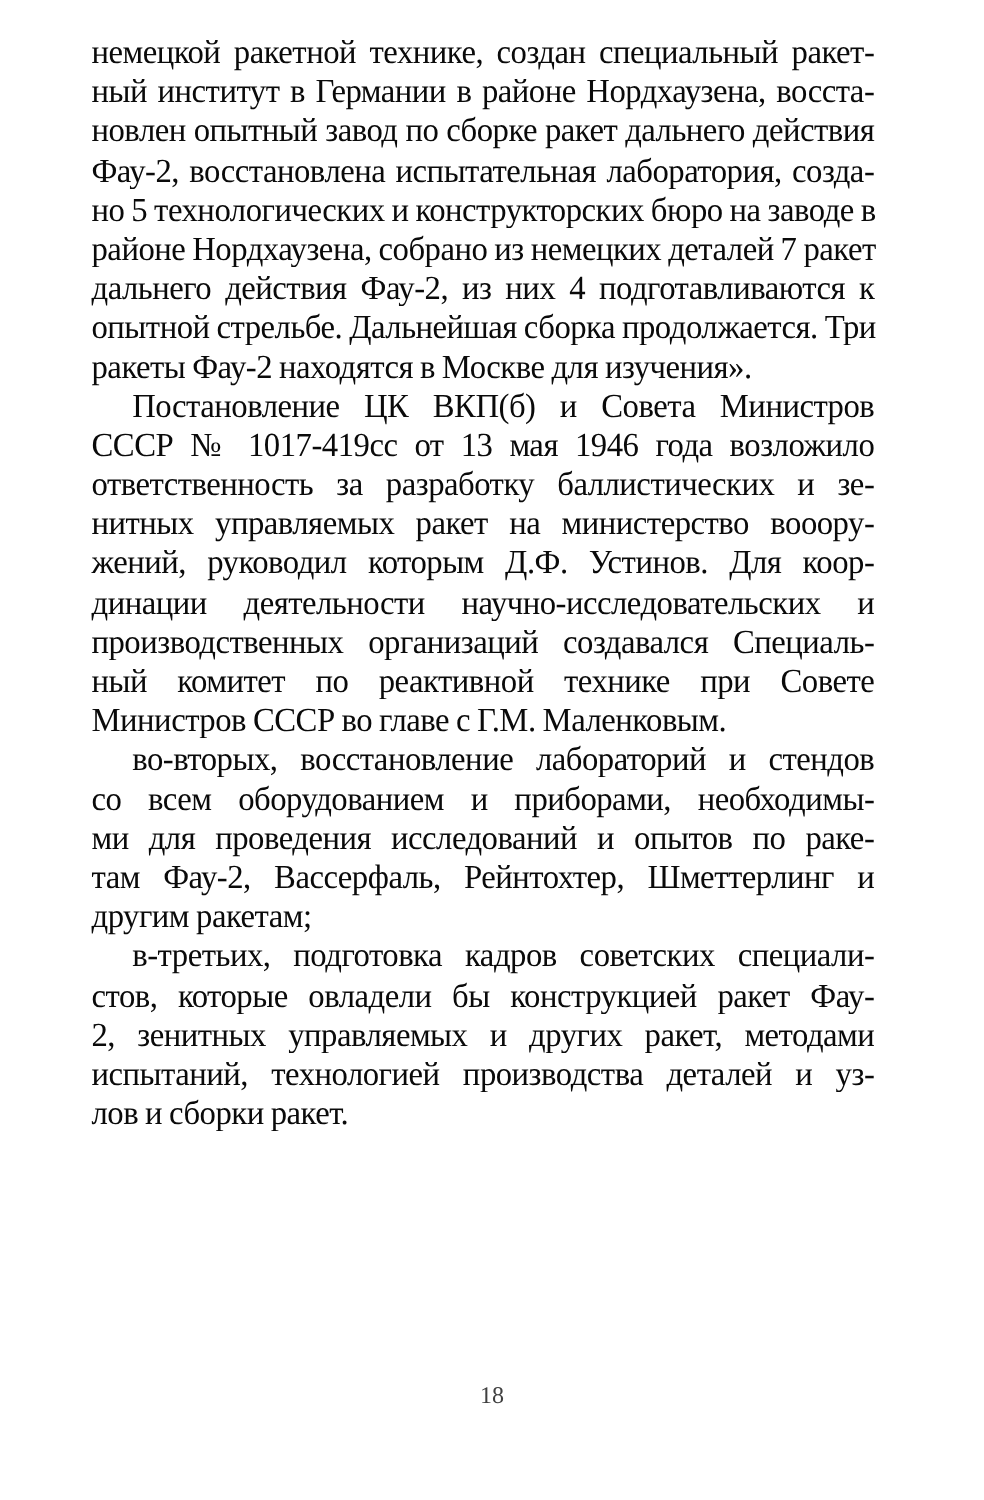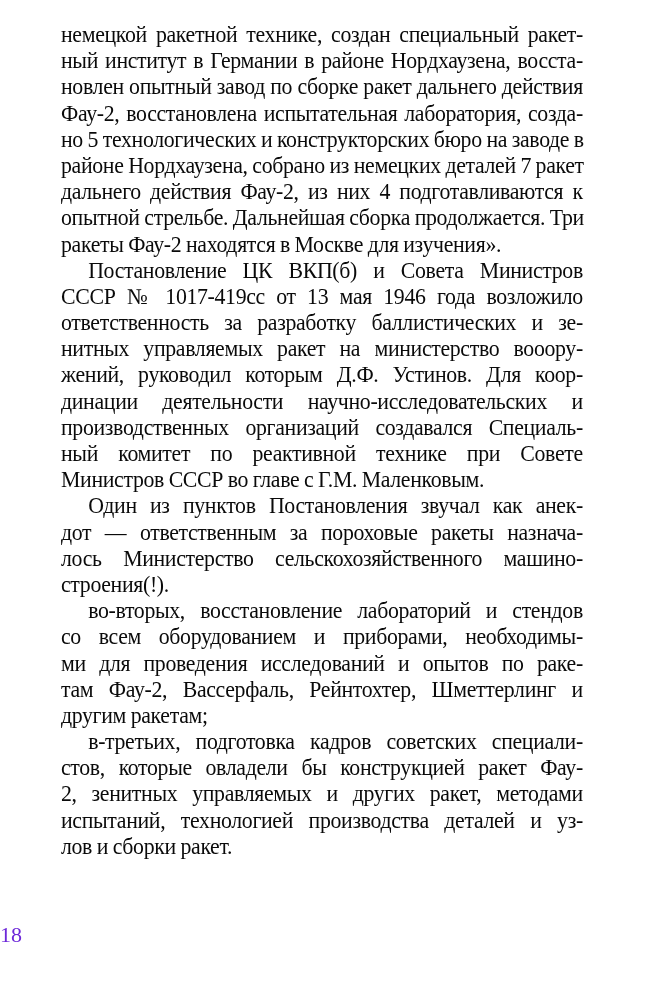--- a/index.html
+++ b/index.html
@@ -17,22 +17,23 @@
     letter-spacing: -0.35px;
     word-spacing: -0.5px;
     transform: scaleX(0.97);
     transform-origin: left center;
     width: 538px;
   }
   .line.last { text-align-last: left; }
   .line.indent { text-indent: 28px; }
   .page-number {
     position: absolute; left: 0; width: 656px; top: 922px;
+    text-align: center;
     font-family: "Liberation Serif", serif;
-    font-size: 22px; color: #6d28d9;
+    font-size: 16px; color: #404040;
   }
 </style>
 </head>
 <body>
 
 <div class="page">
   <div>
     <div class="line">немецкой ракетной технике, создан специальный ракет-</div>
     <div class="line">ный институт в Германии в районе Нордхаузена, восста-</div>
     <div class="line">новлен опытный завод по сборке ракет дальнего действия</div>
@@ -48,26 +49,20 @@
     <div class="line">СССР № 1017-419сс от 13 мая 1946 года возложило</div>
     <div class="line">ответственность за разработку баллистических и зе-</div>
     <div class="line">нитных управляемых ракет на министерство вооору-</div>
     <div class="line">жений, руководил которым Д.Ф. Устинов. Для коор-</div>
     <div class="line">динации деятельности научно-исследовательских и</div>
     <div class="line">производственных организаций создавался Специаль-</div>
     <div class="line">ный комитет по реактивной технике при Совете</div>
     <div class="line last">Министров СССР во главе с Г.М. Маленковым.</div>
   </div>
   <div>
-    <div class="line indent">Один из пунктов Постановления звучал как анек-</div>
-    <div class="line">дот — ответственным за пороховые ракеты назнача-</div>
-    <div class="line">лось Министерство сельскохозяйственного машино-</div>
-    <div class="line last">строения(!).</div>
-  </div>
-  <div>
     <div class="line indent">во-вторых, восстановление лабораторий и стендов</div>
     <div class="line">со всем оборудованием и приборами, необходимы-</div>
     <div class="line">ми для проведения исследований и опытов по раке-</div>
     <div class="line">там Фау-2, Вассерфаль, Рейнтохтер, Шметтерлинг и</div>
     <div class="line last">другим ракетам;</div>
   </div>
   <div>
     <div class="line indent">в-третьих, подготовка кадров советских специали-</div>
     <div class="line">стов, которые овладели бы конструкцией ракет Фау-</div>
     <div class="line">2, зенитных управляемых и других ракет, методами</div>

